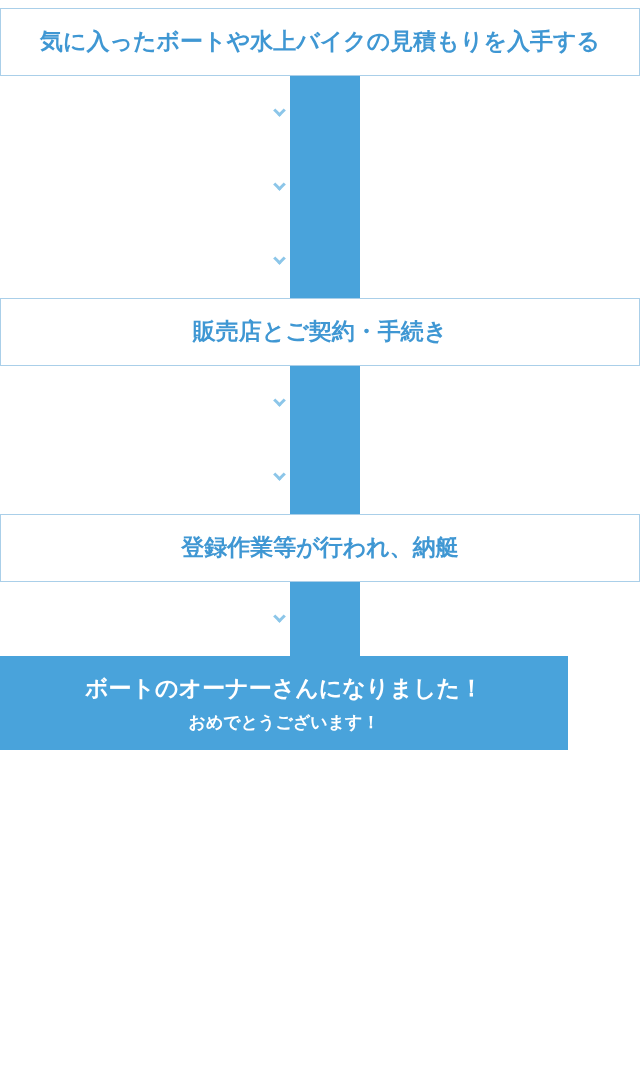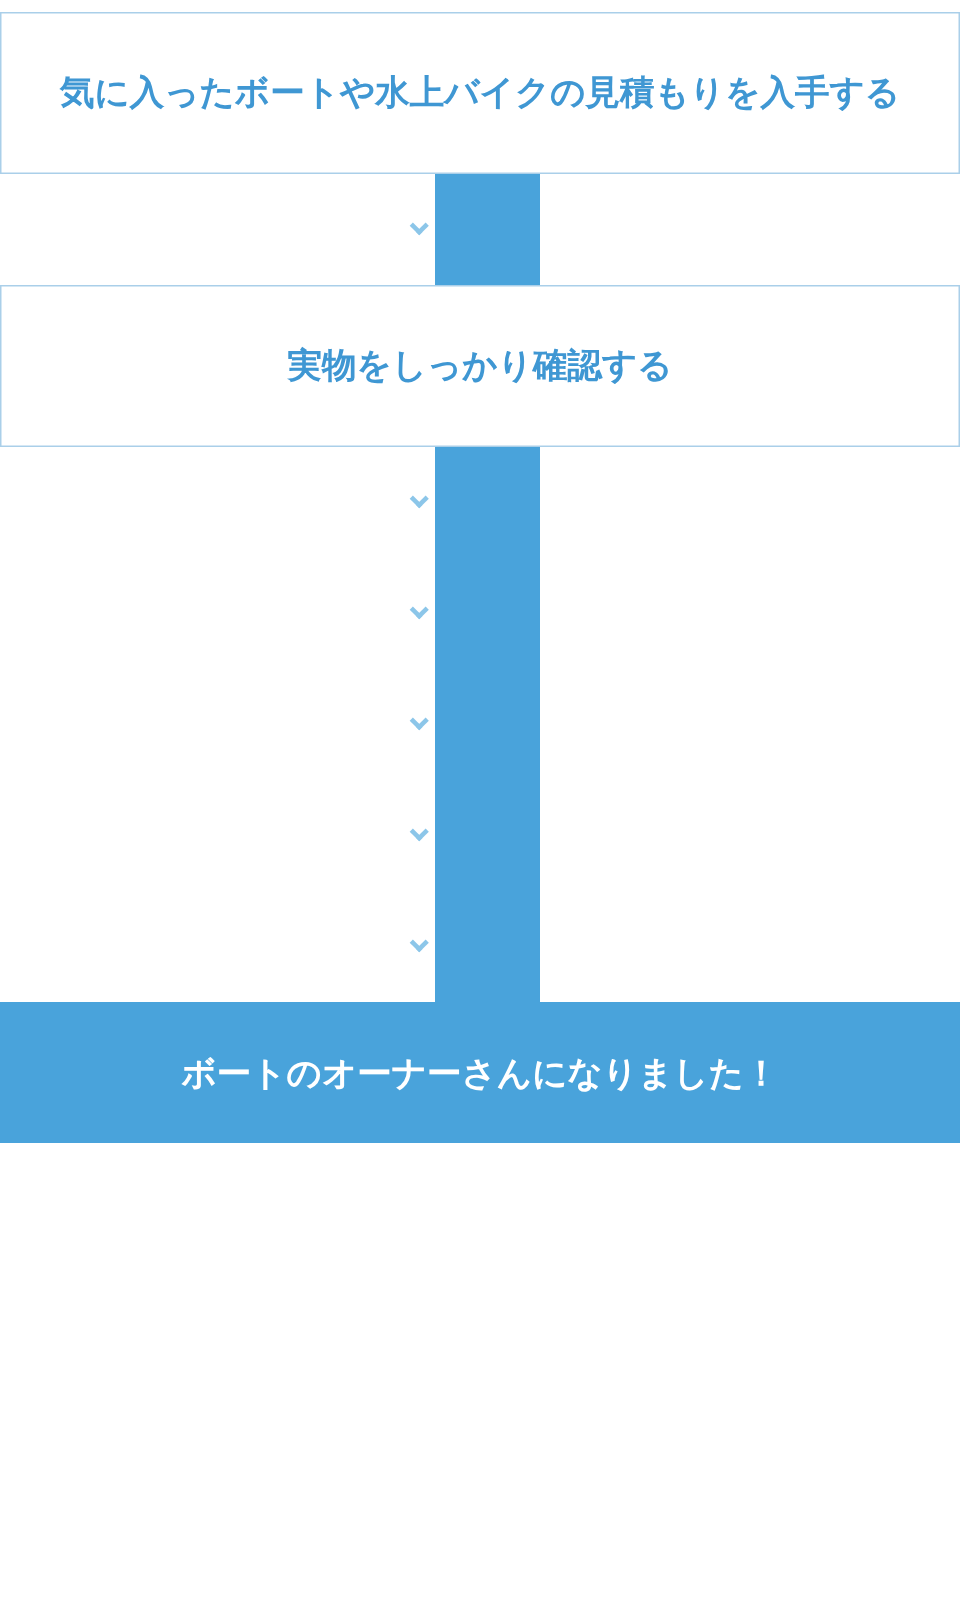--- a/index.html
+++ b/index.html
@@ -9,21 +9,21 @@
     height: 1074px;
     overflow: hidden;
     font-family: "Liberation Sans", "DejaVu Sans", sans-serif;
   }
   .flow {
     padding-top: 8px;
     width: 640px;
   }
   .step-box {
     width: 640px;
-    height: 108px;
+    height: 68px;
     background: #ffffff;
     border: 1px solid #aacfe9;
     display: flex;
     align-items: center;
     justify-content: center;
     text-align: center;
   }
   .step-label {
     color: #3f97d3;
     font-weight: bold;
@@ -42,21 +42,21 @@
     left: -15px;
     top: 50%;
     width: 9px;
     height: 9px;
     margin-top: -7px;
     border-right: 3px solid #8cc6e9;
     border-bottom: 3px solid #8cc6e9;
     transform: rotate(45deg);
   }
   .final-box {
-    width: 640px;
+    width: 568px;
     height: 94px;
     background: #49a3db;
     display: flex;
     flex-direction: column;
     align-items: center;
     justify-content: center;
     gap: 7px;
     text-align: center;
   }
   .final-line1 {
@@ -76,45 +76,49 @@
 <div class="flow">
 
   <div class="step-box">
     <span class="step-label">気に入ったボートや水上バイクの見積もりを入手する</span>
   </div>
 
   <div class="connector">
     <span class="chev"></span>
   </div>
 
+
+  <div class="connector">
+    <span class="chev"></span>
+  </div>
+
+
+  <div class="connector">
+    <span class="chev"></span>
+  </div>
+
   <div class="step-box">
-    <span class="step-label">実物をしっかり確認する</span>
+    <span class="step-label">販売店とご契約・手続き</span>
   </div>
 
   <div class="connector">
     <span class="chev"></span>
   </div>
 
 
   <div class="connector">
     <span class="chev"></span>
   </div>
 
-
-  <div class="connector">
-    <span class="chev"></span>
+  <div class="step-box">
+    <span class="step-label">登録作業等が行われ、納艇</span>
   </div>
-
-
-  <div class="connector">
-    <span class="chev"></span>
-  </div>
-
 
   <div class="connector">
     <span class="chev"></span>
   </div>
 
   <div class="final-box">
     <span class="final-line1">ボートのオーナーさんになりました！</span>
+    <span class="final-line2">おめでとうございます！</span>
   </div>
 
 </div>
 
 </body></html>

